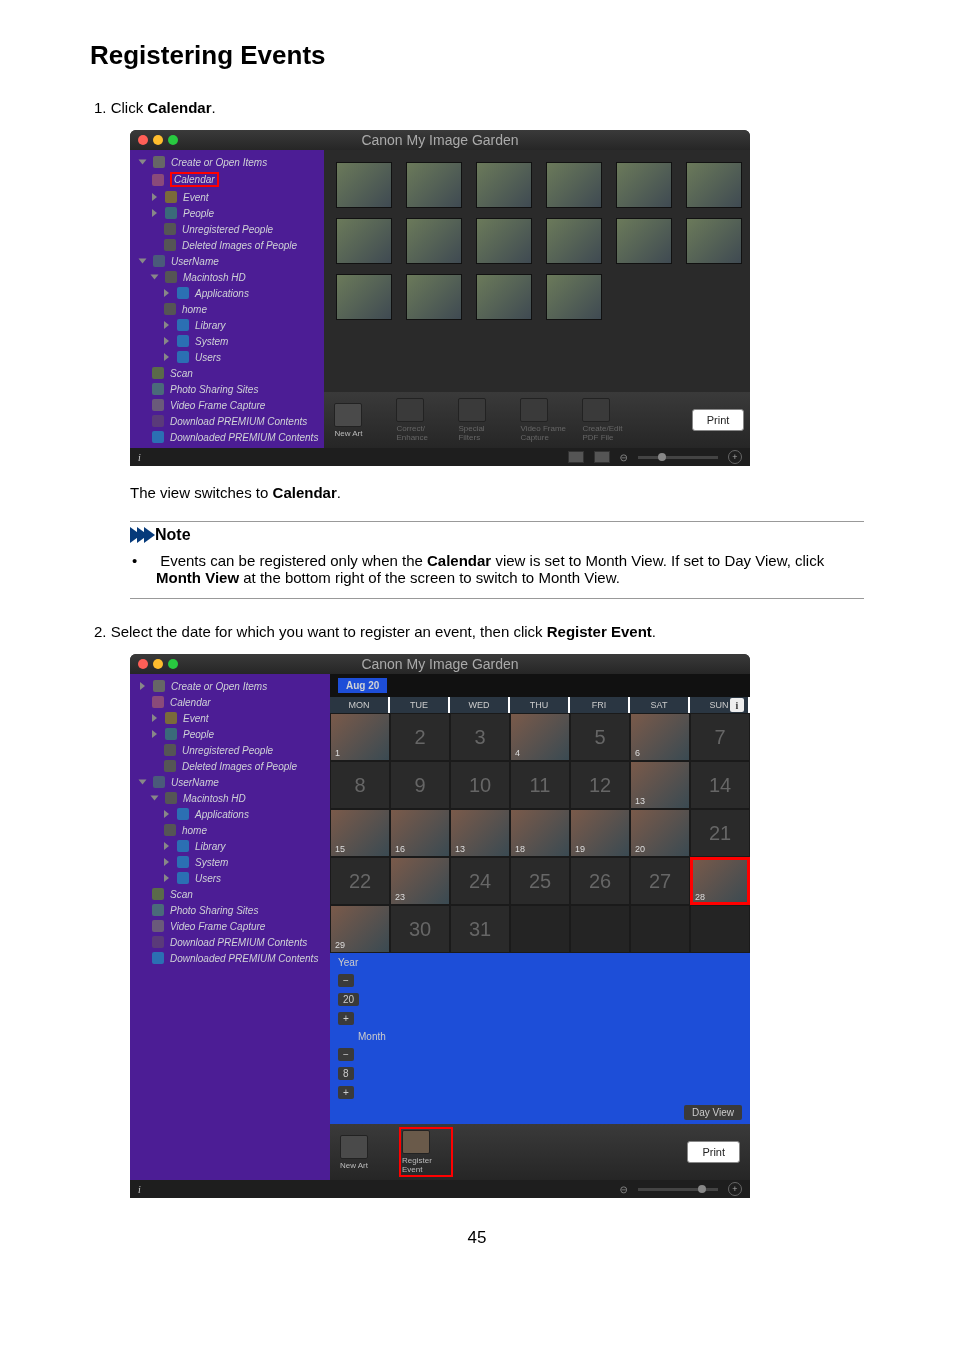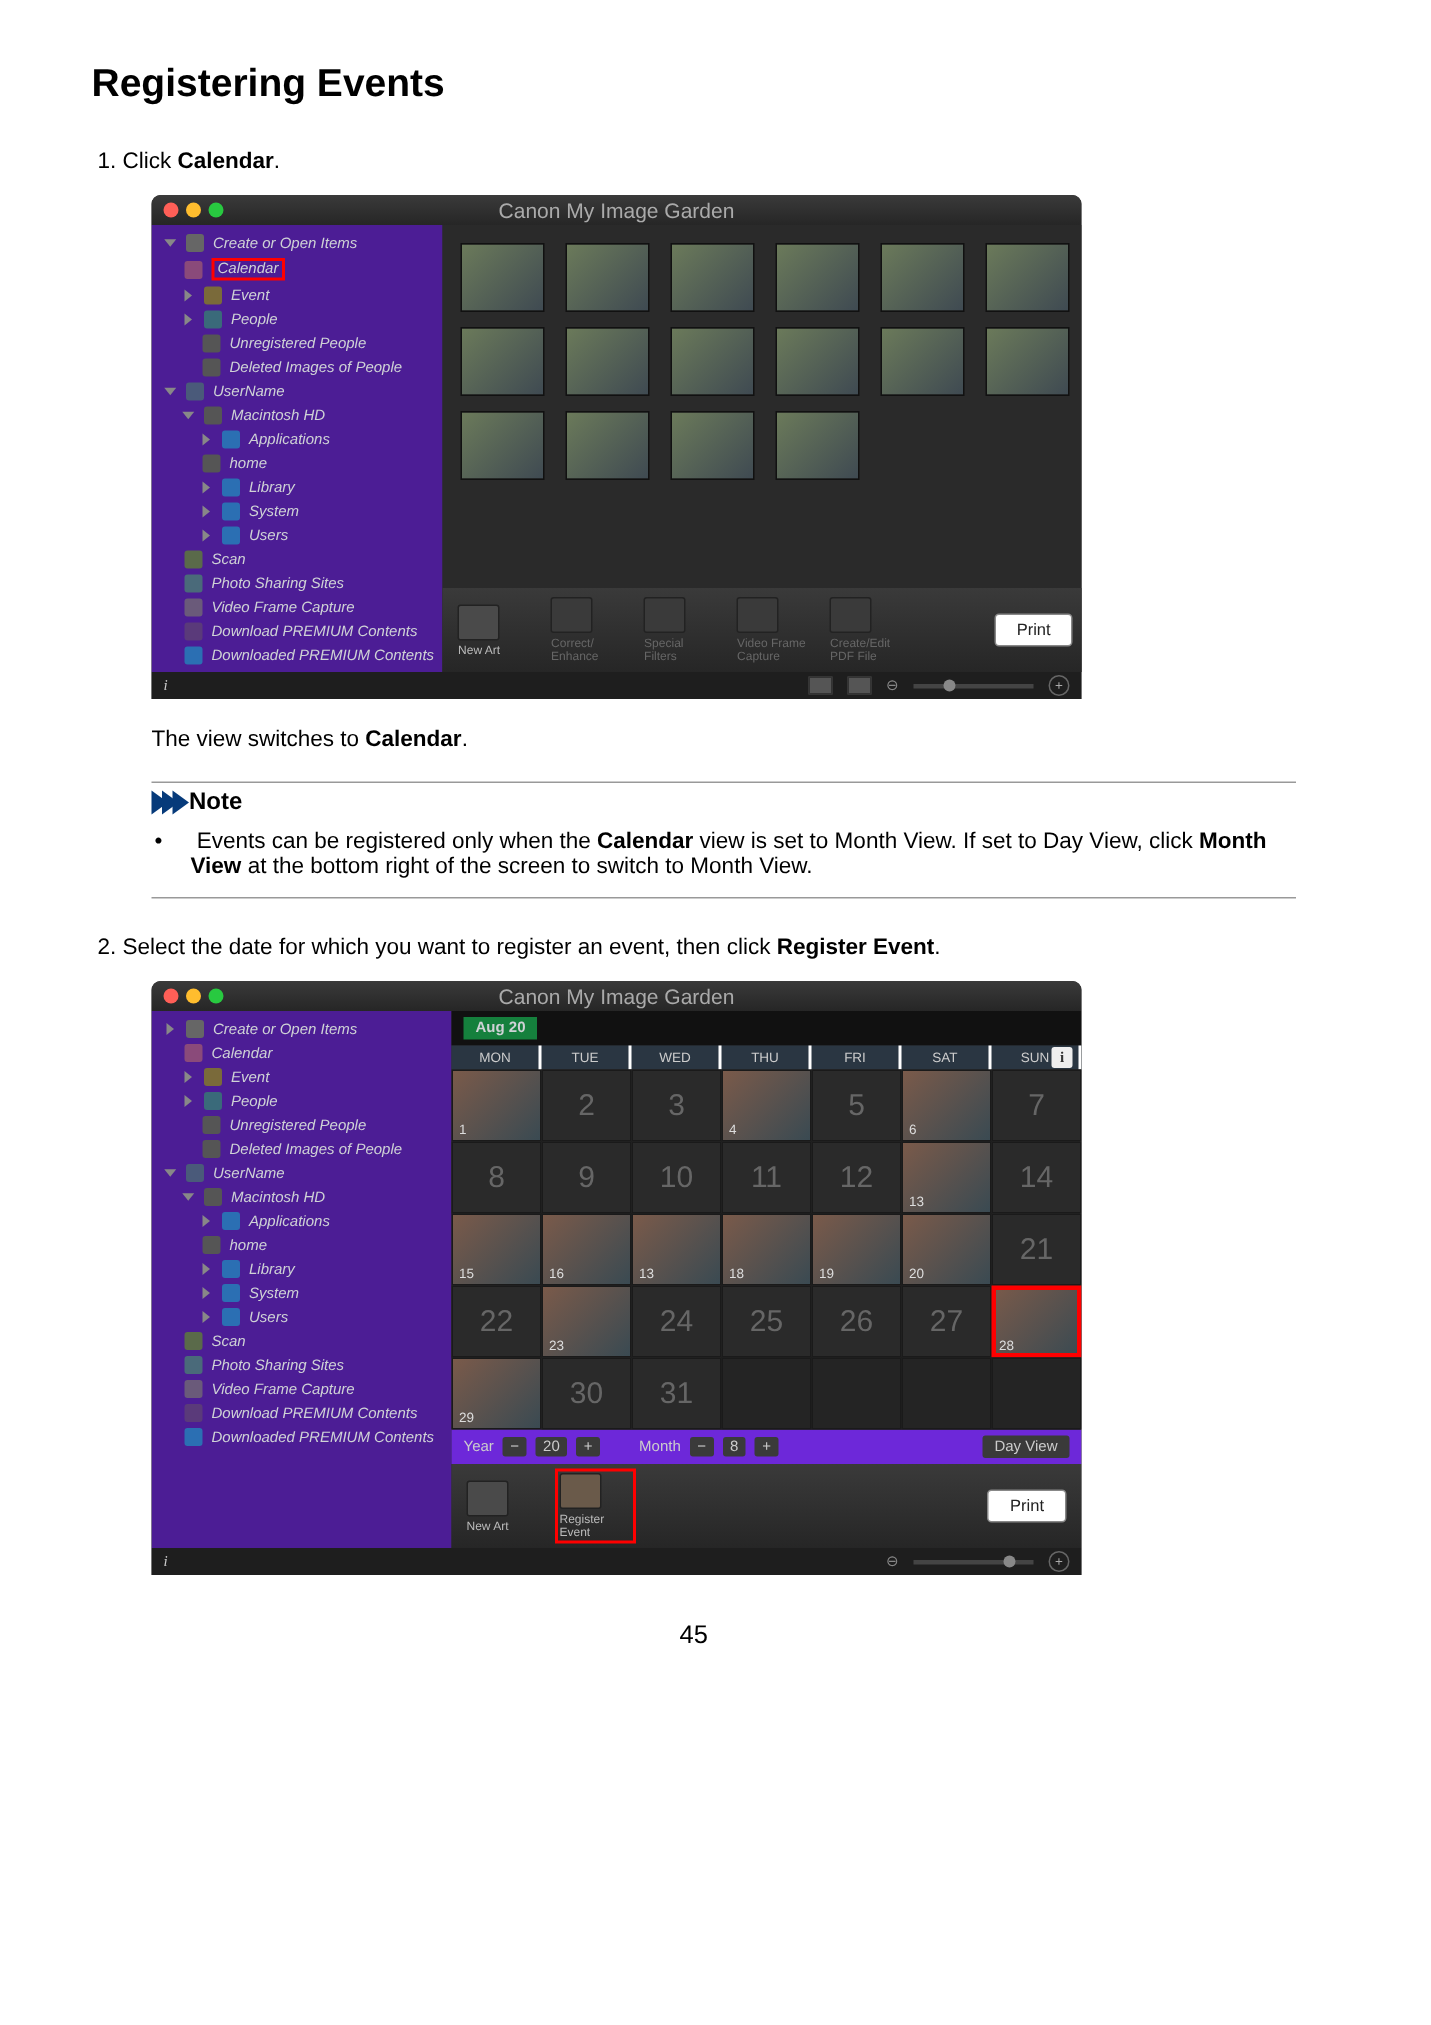--- a/index.html
+++ b/index.html
@@ -4,21 +4,21 @@
 <style>
   body {
     margin: 0;
     padding: 0;
     background: #fff;
     font-family: Arial, Helvetica, sans-serif;
     color: #000;
     width: 954px;
   }
   .page {
-    padding: 40px 90px 30px 61px;
+    padding: 40px 90px 30px 90px;
   }
   h1 {
     font-size: 26px;
     font-weight: bold;
     margin: 0 0 28px 0;
   }
   .intro {
     font-size: 15px;
     margin: 0 0 30px 0;
   }
@@ -178,22 +178,22 @@
   }
   .cal-cell.img {
     background: linear-gradient(135deg,#7a5a4a,#3a4a52);
   }
   .cal-cell .dn {
     position:absolute; bottom:2px; left:4px; font-size:9px; color:#ddd;
   }
   .cal-cell.sel { outline:3px solid #f00; outline-offset:-3px; }
   .cal-cell.blank { background:#242424; }
   .cal-nav {
-    display:flex; align-items:center; gap:6px;
-    background:#6d28d9; padding:4px 8px; font-size:10px; color:#ccc;
+    display:flex; align-items:flex-start; gap:6px;
+    background:#1d4ed8; padding:4px 8px; font-size:10px; color:#ccc;flex-direction:column;
   }
   .cal-nav .spn { background:#3a3a3a; padding:1px 5px; border-radius:2px; }
   .cal-nav .dayview {
     margin-left:auto; background:#3a3a3a; padding:2px 8px; border-radius:2px;
   }
   .cal-main { flex:1; display:flex; flex-direction:column; }
   .info-i {
     position:absolute; top:24px; right:6px; width:14px;height:14px;
     background:#eee; color:#333; font-weight:bold; font-family:serif;
     display:flex;align-items:center;justify-content:center;border-radius:2px;font-size:10px;
@@ -477,21 +477,21 @@
             <span class="sb-ic dl"></span>
             <span>Download PREMIUM Contents</span>
           </div>
         <div class="sb-row indent1">
             <span class="sb-ic folder"></span>
             <span>Downloaded PREMIUM Contents</span>
           </div>
       </div>
       <div class="cal-main">
         <div class="cal-header">
-          <span style="background:#15803d;padding:2px 8px;font-weight:bold;">Aug 20</span>
+          <span style="background:#1d4ed8;padding:2px 8px;font-weight:bold;">Aug 20</span>
         </div>
         <div class="cal-month-bar">
           <div class="cal-wd">MON</div>
           <div class="cal-wd">TUE</div>
           <div class="cal-wd">WED</div>
           <div class="cal-wd">THU</div>
           <div class="cal-wd">FRI</div>
           <div class="cal-wd">SAT</div>
           <div class="cal-wd">SUN</div>
         </div>

